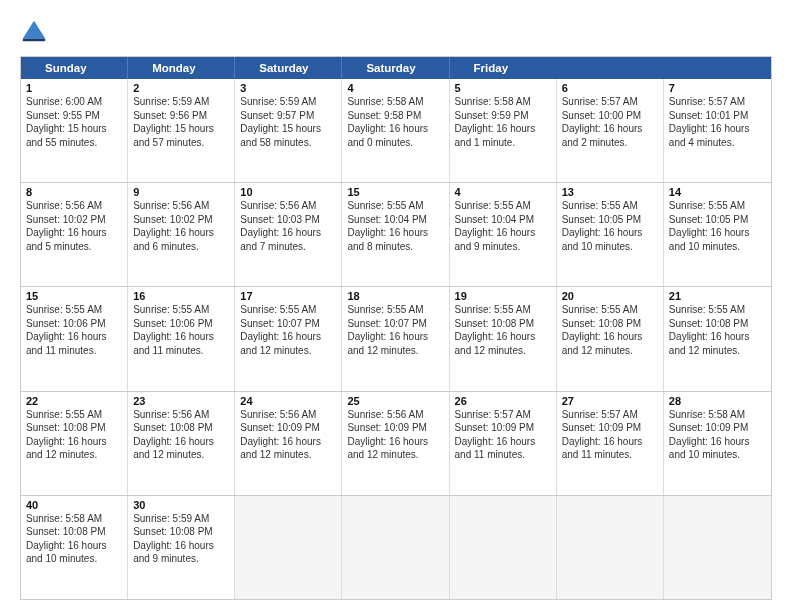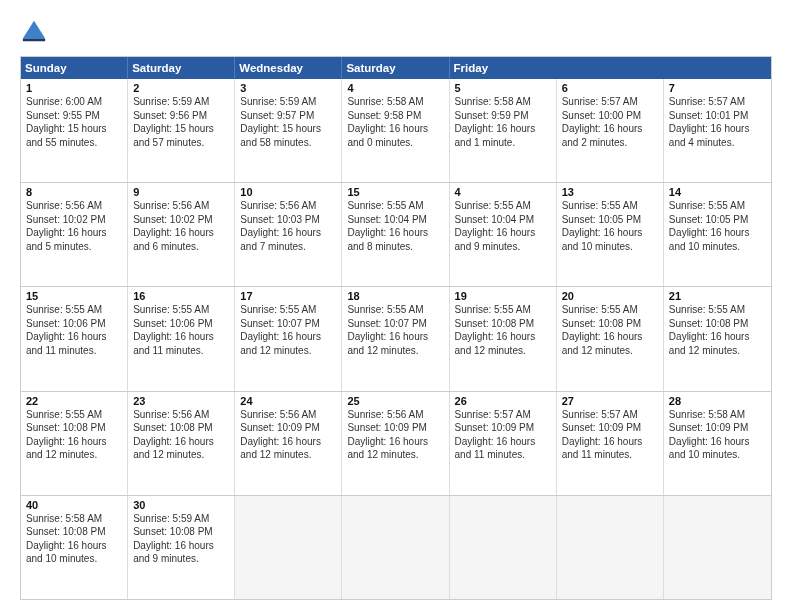--- a/index.html
+++ b/index.html
@@ -58,21 +58,21 @@
     }
     .cal-header {
       display: grid;
       grid-template-columns: repeat(7, 1fr);
       background: #2a5aa0;
     }
     .cal-header-cell {
       color: #fff;
       font-size: 11.5px;
       font-weight: bold;
-      padding: 5px 4px;
+      padding: 5px 24px;
       text-align: left;
       border-right: 1px solid #4a7ac0;
     }
     .cal-header-cell:last-child { border-right: none; }
     .cal-body {
       flex: 1;
       display: flex;
       flex-direction: column;
     }
     .cal-row {
@@ -125,22 +125,22 @@
     </div>
     <div class="title-block">
       <div class="month-year"></div>
       <div class="location"></div>
     </div>
   </div>
 
   <div class="calendar">
     <div class="cal-header">
     <div class="cal-header-cell">Sunday</div>
+        <div class="cal-header-cell">Monday</div>
         <div class="cal-header-cell">Saturday</div>
-        <div class="cal-header-cell">Wednesday</div>
         <div class="cal-header-cell">Saturday</div>
         <div class="cal-header-cell">Friday</div>
       </div>
     <div class="cal-body">
     <div class="cal-row">
           <div class="cal-cell"><span class="day-num">1</span><span class="info">Sunrise: 6:00 AM<br>Sunset: 9:55 PM<br>Daylight: 15 hours<br>and 55 minutes.</span></div>
           <div class="cal-cell"><span class="day-num">2</span><span class="info">Sunrise: 5:59 AM<br>Sunset: 9:56 PM<br>Daylight: 15 hours<br>and 57 minutes.</span></div>
           <div class="cal-cell"><span class="day-num">3</span><span class="info">Sunrise: 5:59 AM<br>Sunset: 9:57 PM<br>Daylight: 15 hours<br>and 58 minutes.</span></div>
           <div class="cal-cell"><span class="day-num">4</span><span class="info">Sunrise: 5:58 AM<br>Sunset: 9:58 PM<br>Daylight: 16 hours<br>and 0 minutes.</span></div>
           <div class="cal-cell"><span class="day-num">5</span><span class="info">Sunrise: 5:58 AM<br>Sunset: 9:59 PM<br>Daylight: 16 hours<br>and 1 minute.</span></div>

